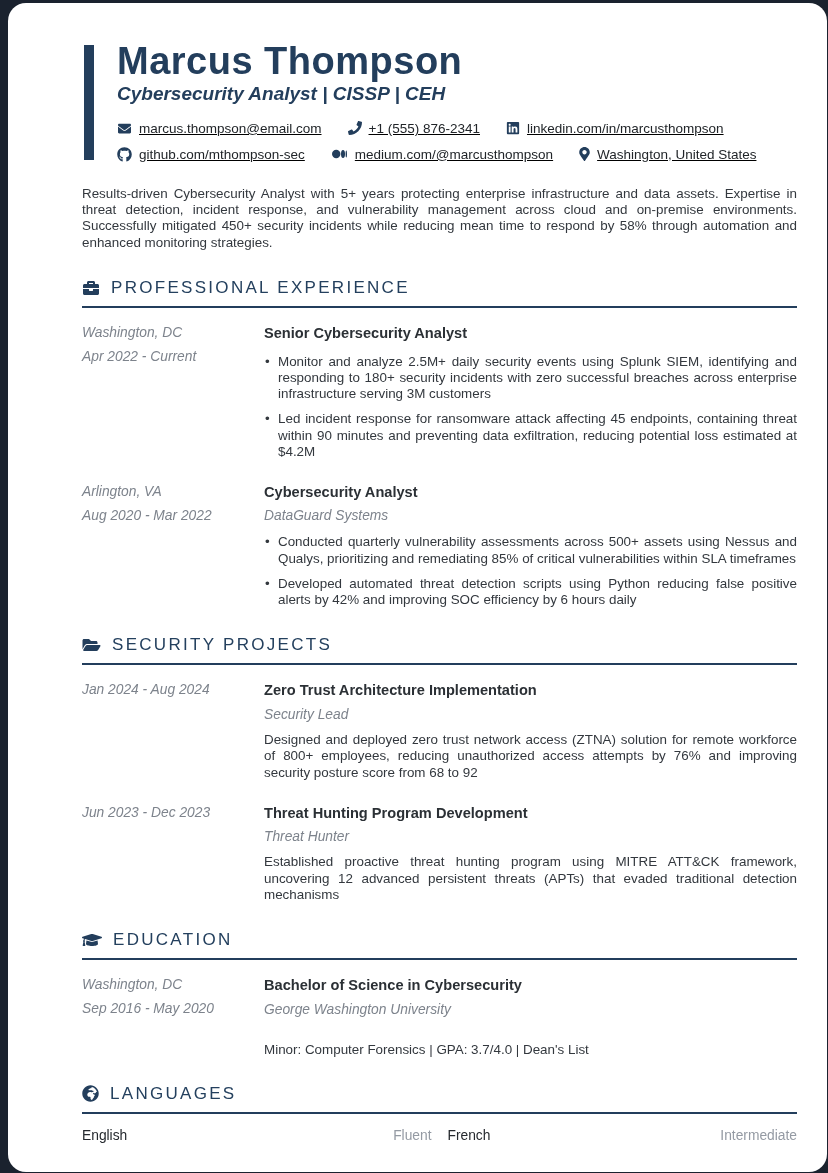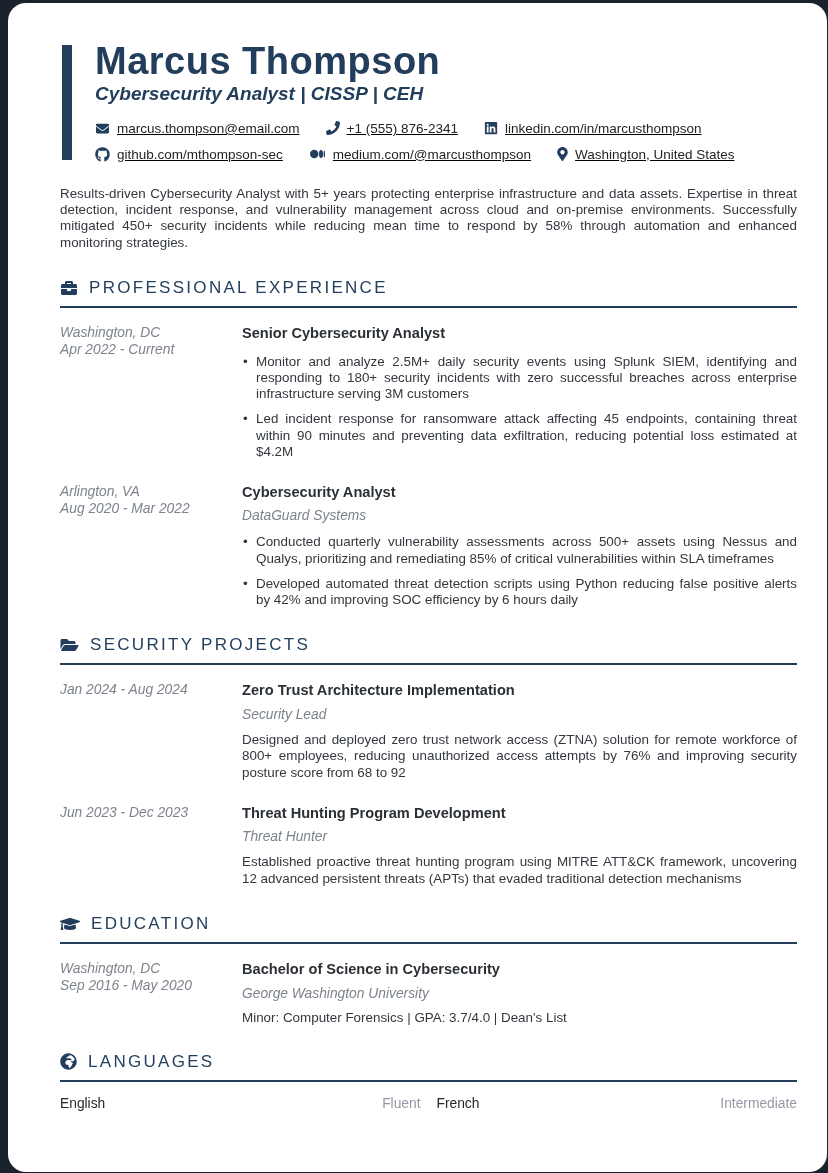--- a/index.html
+++ b/index.html
@@ -16,21 +16,21 @@
     background:var(--dark-bg);
     font-family:"Liberation Sans","DejaVu Sans",sans-serif;
     position:relative;
   }
   .page{
     position:absolute;
     left:8px;top:3px;
     width:819px;height:1169px;
     background:#ffffff;
     border-radius:18px;
-    padding:38px 30px 20px 52px;
+    padding:38px 30px 20px 74px;
     overflow:hidden;
   }
   
   .header{
     position:relative;
     padding-left:35px;
   }
   .accent-bar{
     position:absolute;
     left:2px;top:4px;bottom:2px;
@@ -98,21 +98,21 @@
     grid-template-columns:182px 1fr;
     margin-top:17px;
   }
   .entry + .entry{margin-top:24px;}
   .meta-loc,.meta-date{
     font-size:13.8px;
     font-style:italic;
     color:var(--meta);
     line-height:1.2;
   }
-  .meta-date{}
+  .meta-date{margin-top:7px;}
   .entry-title{
     font-size:14.6px;
     font-weight:700;
     color:#2b3035;
     line-height:1.2;
   }
   .entry-sub{
     margin-top:7px;
     font-size:13.8px;
     font-style:italic;
@@ -139,21 +139,21 @@
     color:var(--text);
   }
   .entry-desc{
     margin-top:10px;
     font-size:13.4px;
     line-height:1.22;
     color:var(--text);
     text-align:justify;
   }
   .edu-details{
-    margin-top:9px;
+    margin-top:25px;
     font-size:13.4px;
     color:var(--text);
   }
   
   .languages-grid{
     display:grid;
     grid-template-columns:1fr 1fr;
     column-gap:16px;
     margin-top:14px;
   }

